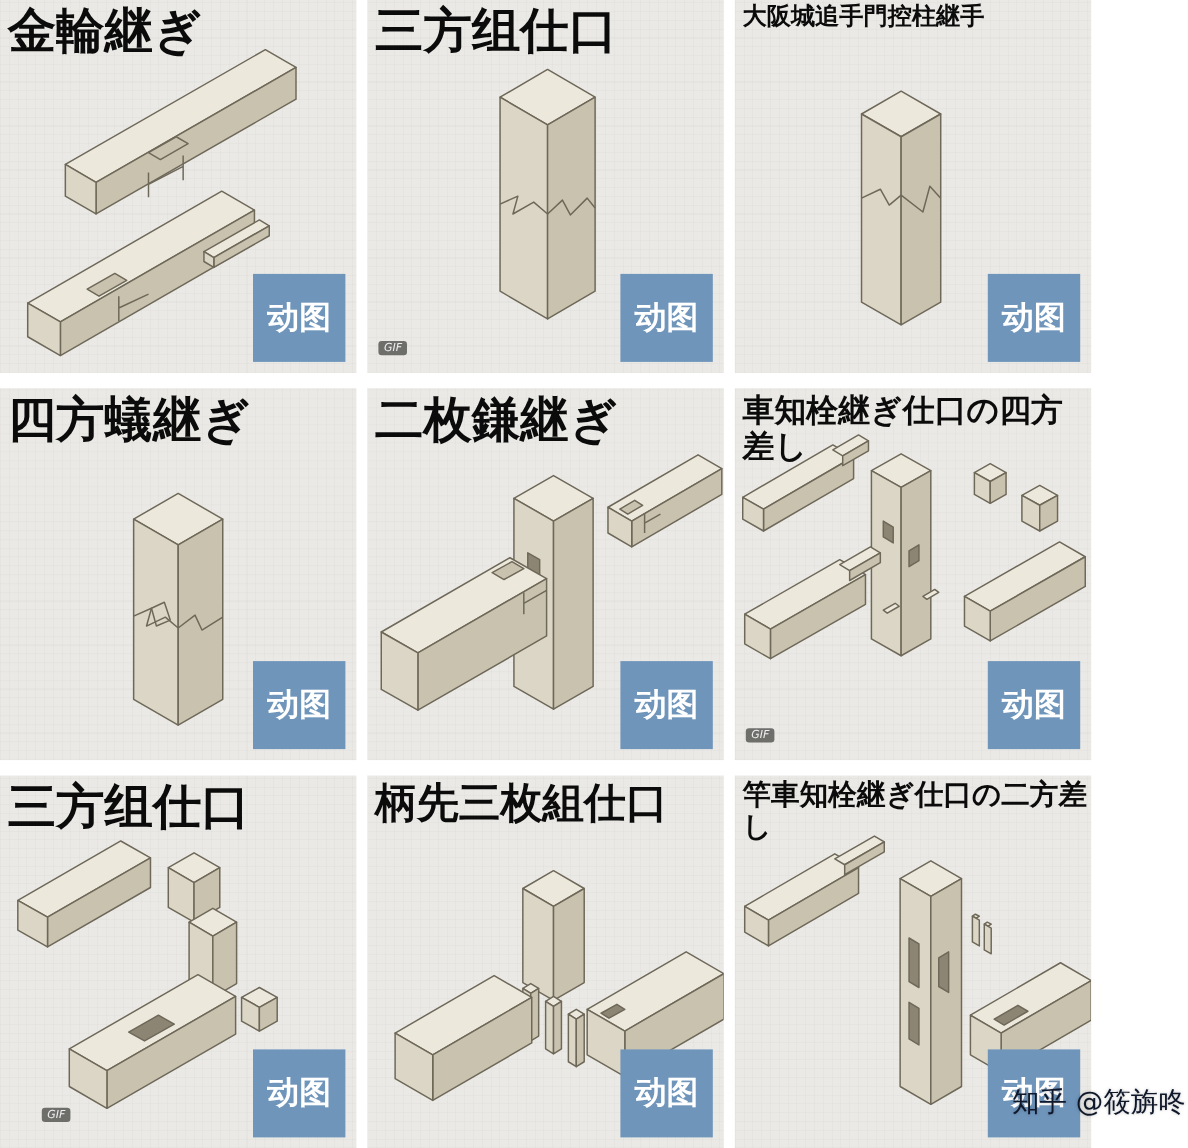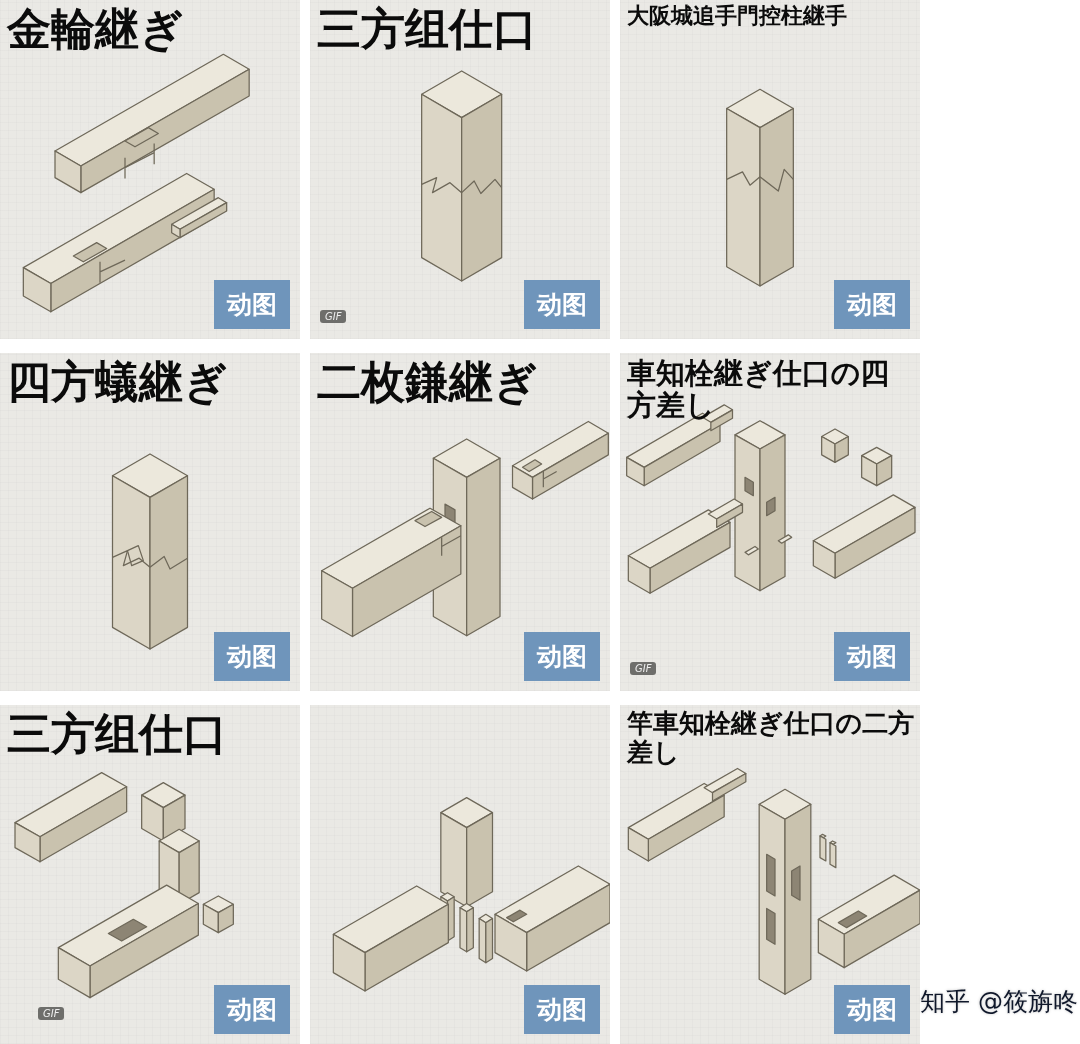--- a/index.html
+++ b/index.html
@@ -3,21 +3,21 @@
 <meta charset="utf-8">
 <style>
   * { margin:0; padding:0; box-sizing:border-box; }
   html,body { width:1080px; height:1044px; }
   body {
     background:#ffffff;
     font-family:"DejaVu Sans","Liberation Sans",sans-serif;
     position:relative; overflow:hidden;
   }
   .grid {
-    display:grid; width:920px; height:1044px;
+    display:grid; width:992px; height:1044px;
     grid-template-columns:1fr 1fr 1fr;
     grid-template-rows:1fr 1fr 1fr;
     gap:14px 10px; background:#ffffff;
   }
   .cell {
     position:relative; background:#eae9e5; overflow:hidden;
     background-image:
       repeating-linear-gradient(0deg, rgba(0,0,0,0.018) 0 1px, transparent 1px 8px),
       repeating-linear-gradient(90deg, rgba(0,0,0,0.018) 0 1px, transparent 1px 8px);
   }
@@ -35,21 +35,21 @@
     stroke:#6e6859; stroke-width:1.5; stroke-linejoin:round;
   }
   .f-t { fill:#ece8dc; }
   .f-l { fill:#dcd6c6; }
   .f-r { fill:#c9c2ae; }
   .f-d { fill:#8d8574; }
   .ln  { fill:none; stroke-width:2; }
   .badge {
     position:absolute; right:10px; bottom:10px; z-index:4;
     background:var(--badge-bg,#6f95bb); color:#fff;
-    font-size:25px; font-weight:600; padding:8px 13px;
+    font-size:29px; font-weight:600; padding:20px 13px;
   }
   .gif-tag {
     position:absolute; left:10px; bottom:16px; z-index:4;
     background:rgba(88,88,86,0.85); color:#efefef;
     font-size:10px; font-weight:400; font-style:italic;
     padding:1px 5px; border-radius:3px;
   }
   .cell-6 .gif-tag { left:38px; bottom:24px; }
   .watermark {
     position:absolute; right:2px; bottom:26px; z-index:9;
@@ -195,20 +195,21 @@
       <polygon class="f-d" points="130,245 160,228 176,237 146,254"></polygon>
       <polygon class="f-t" points="262,200 280,210 262,220 244,210"></polygon>
       <polygon class="f-l" points="244,210 262,220 262,244 244,234"></polygon>
       <polygon class="f-r" points="280,210 262,220 262,244 280,234"></polygon>
     </svg>
     <span class="gif-tag">GIF</span>
     <div class="badge">动图</div>
   </figure>
 
   <figure class="cell cell-7">
+    <div class="title lg2">柄先三枚組仕口</div>
     <svg class="art" viewBox="0 0 360 348">
       <polygon class="f-t" points="188,82 219,100 188,118 157,100"></polygon>
       <polygon class="f-l" points="157,100 188,118 188,213 157,195"></polygon>
       <polygon class="f-r" points="219,100 188,118 188,213 219,195"></polygon>
       <polygon class="f-t" points="165,196 173,201 165,206 157,201"></polygon>
       <polygon class="f-l" points="157,201 165,206 165,254 157,249"></polygon>
       <polygon class="f-r" points="173,201 165,206 165,254 173,249"></polygon>
       <polygon class="f-t" points="188,209 196,214 188,219 180,214"></polygon>
       <polygon class="f-l" points="180,214 188,219 188,267 180,262"></polygon>
       <polygon class="f-r" points="196,214 188,219 188,267 196,262"></polygon>

